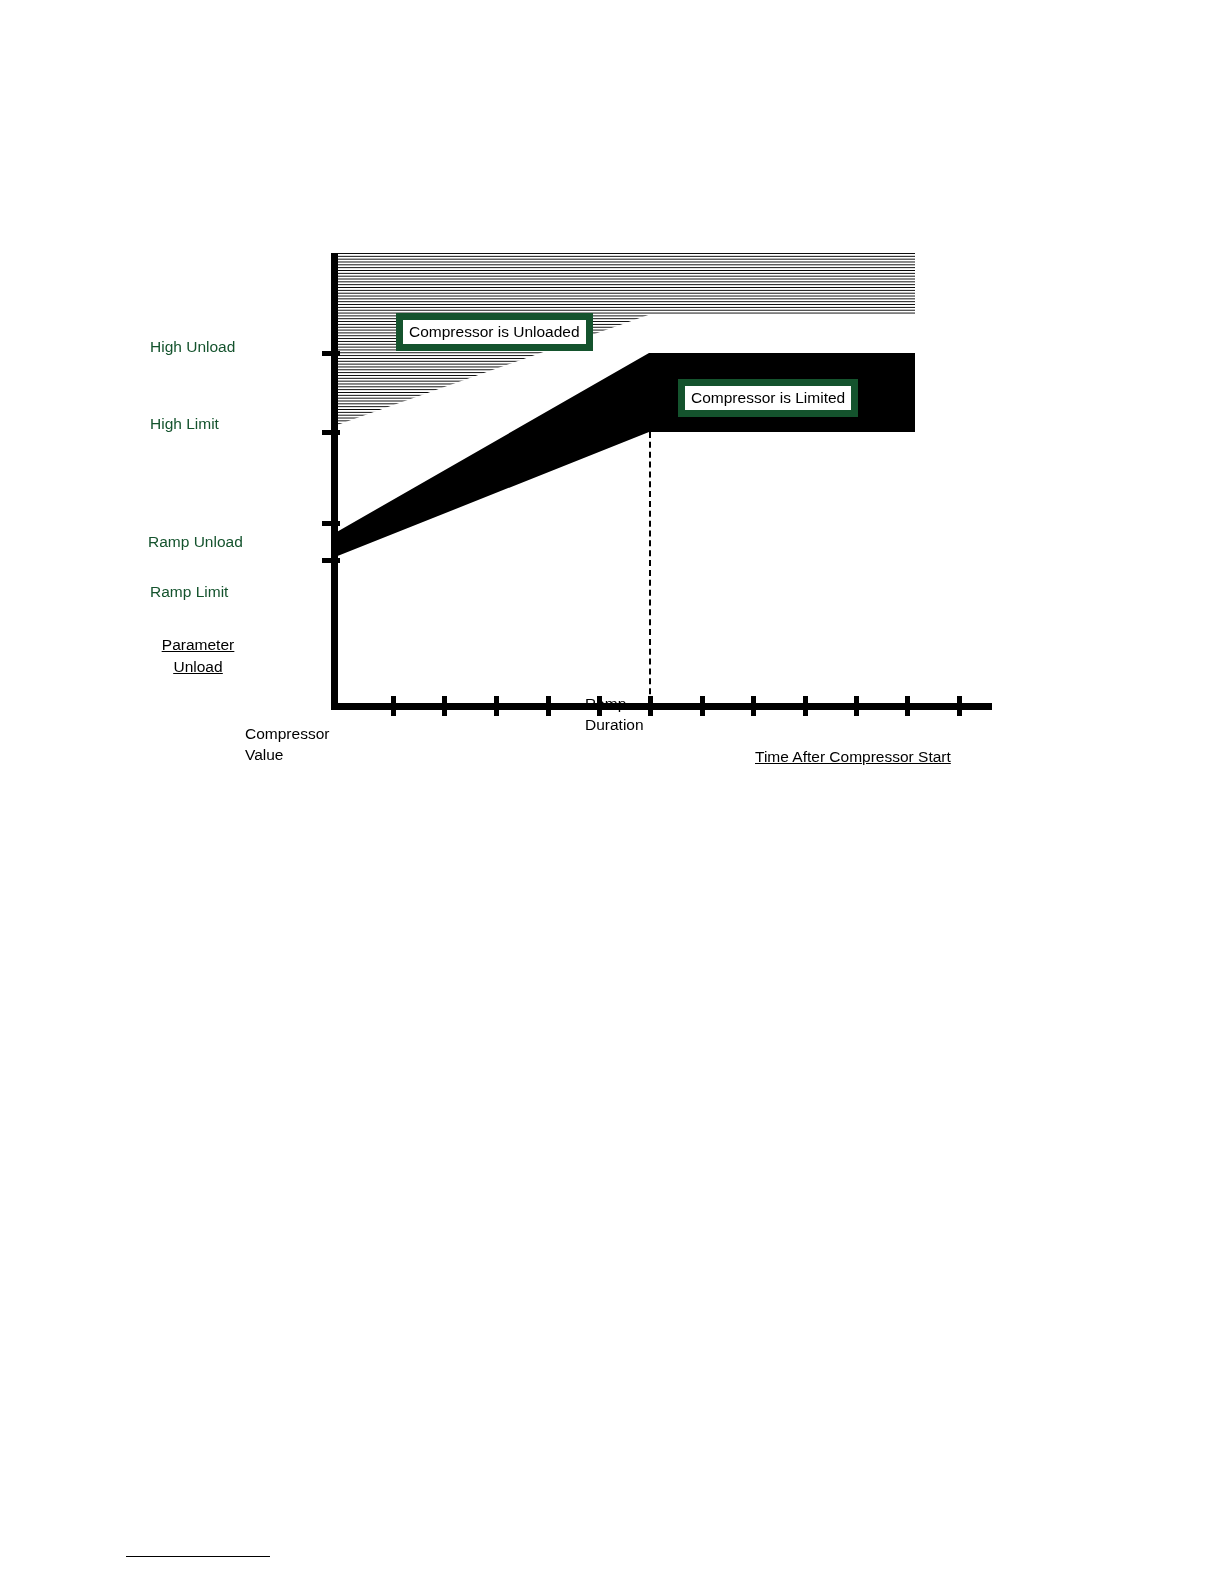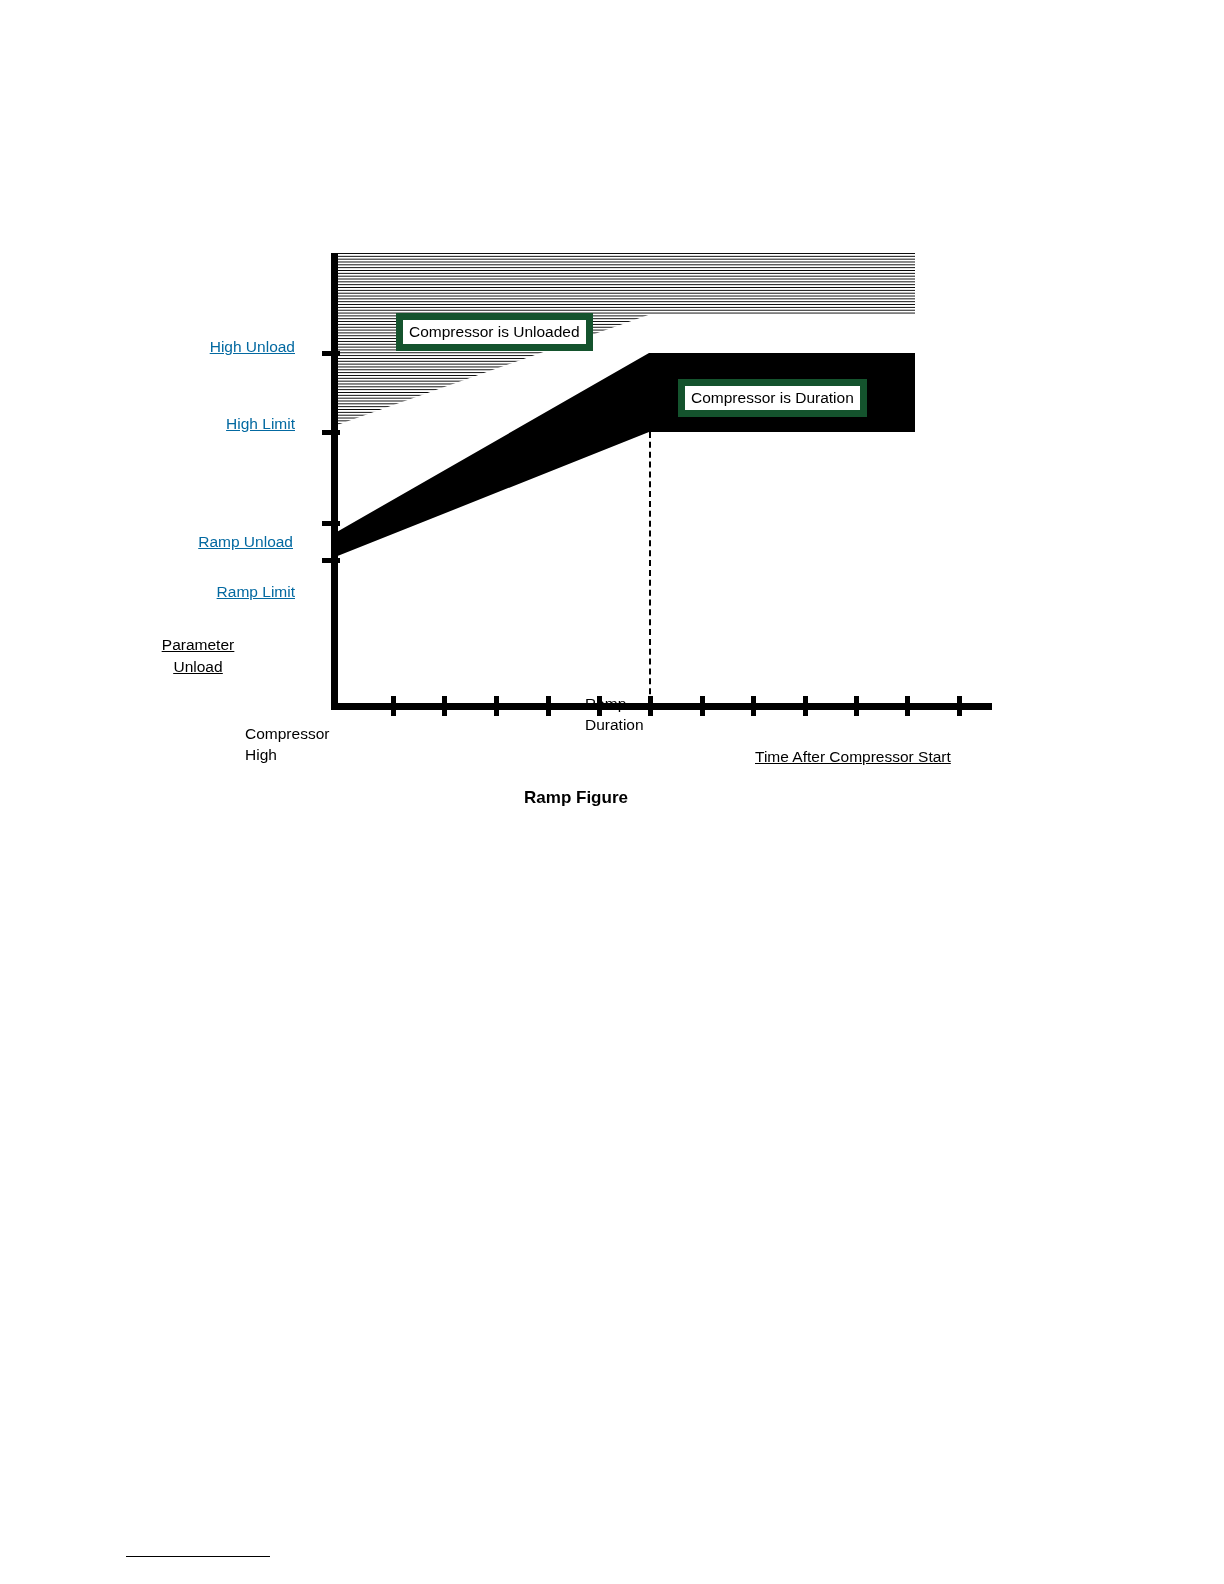--- a/index.html
+++ b/index.html
@@ -89,24 +89,22 @@
     position: absolute;
     width: 5px;
     height: 20px;
     background: #000000;
     top: 696px;
   }
 
   .ylabel {
     position: absolute;
     font-size: 15.5px;
-    text-align: right;
     white-space: nowrap;
-    color: #0369a1;
-    text-decoration: underline;
+    color: #14532d;
   }
 
   .dashed-line {
     position: absolute;
     left: 649px;
     top: 432px;
     width: 0;
     height: 272px;
     border-left: 2px dashed #000000;
   }
@@ -215,30 +213,29 @@
   <div class="tick-x" style="left:700px;"></div>
   <div class="tick-x" style="left:751px;"></div>
   <div class="tick-x" style="left:803px;"></div>
   <div class="tick-x" style="left:854px;"></div>
   <div class="tick-x" style="left:905px;"></div>
   <div class="tick-x" style="left:957px;"></div>
 
   <div class="dashed-line"></div>
 
   <div class="callout" style="left:396px; top:313px;">Compressor is Unloaded</div>
-  <div class="callout" style="left:678px; top:379px;">Compressor is Duration</div>
+  <div class="callout" style="left:678px; top:379px;">Compressor is Limited</div>
 
   <div class="xlabel" style="left:245px; top:724px; width:148px;">
     <span>Compressor</span><br>
-    <span>High</span>
+    <span>Value</span>
   </div>
 
   <div class="xlabel" style="left:585px; top:694px; width:128px;">
     <span>Ramp</span><br>
     <span>Duration</span>
   </div>
 
   <div class="xlabel axis-title-underline" style="left:728px; top:747px; width:208px; text-align:left;margin-left:27px;">Time After Compressor Start</div>
 
-  <div class="fig-caption">Ramp Figure</div>
 </div>
 
 <div class="footer-rule"></div>
 
 </body></html>

